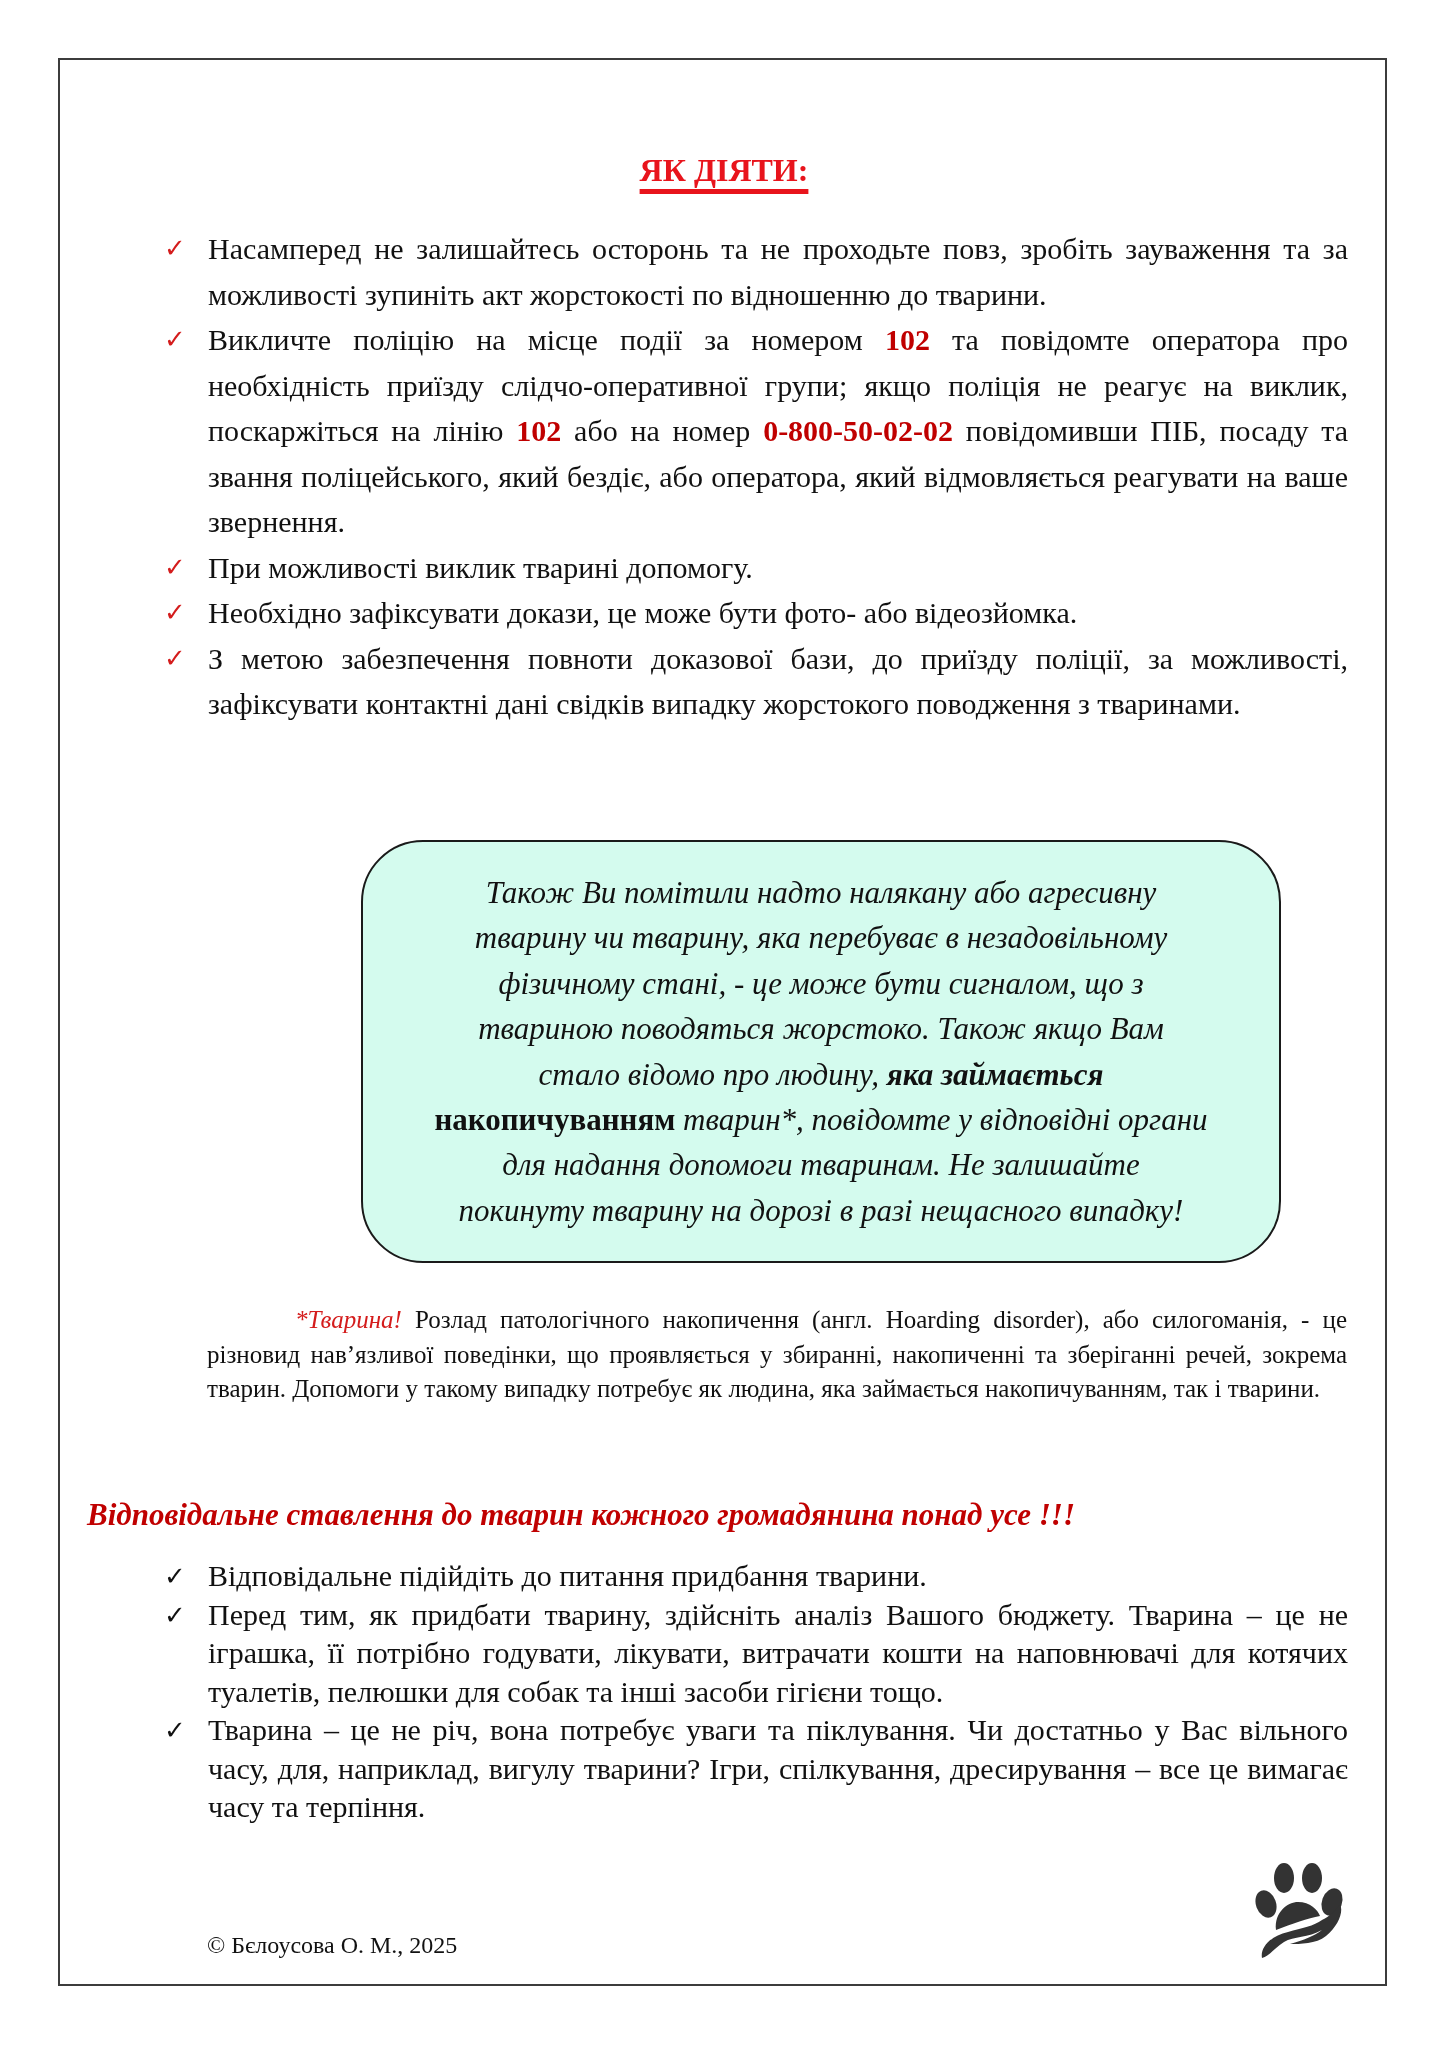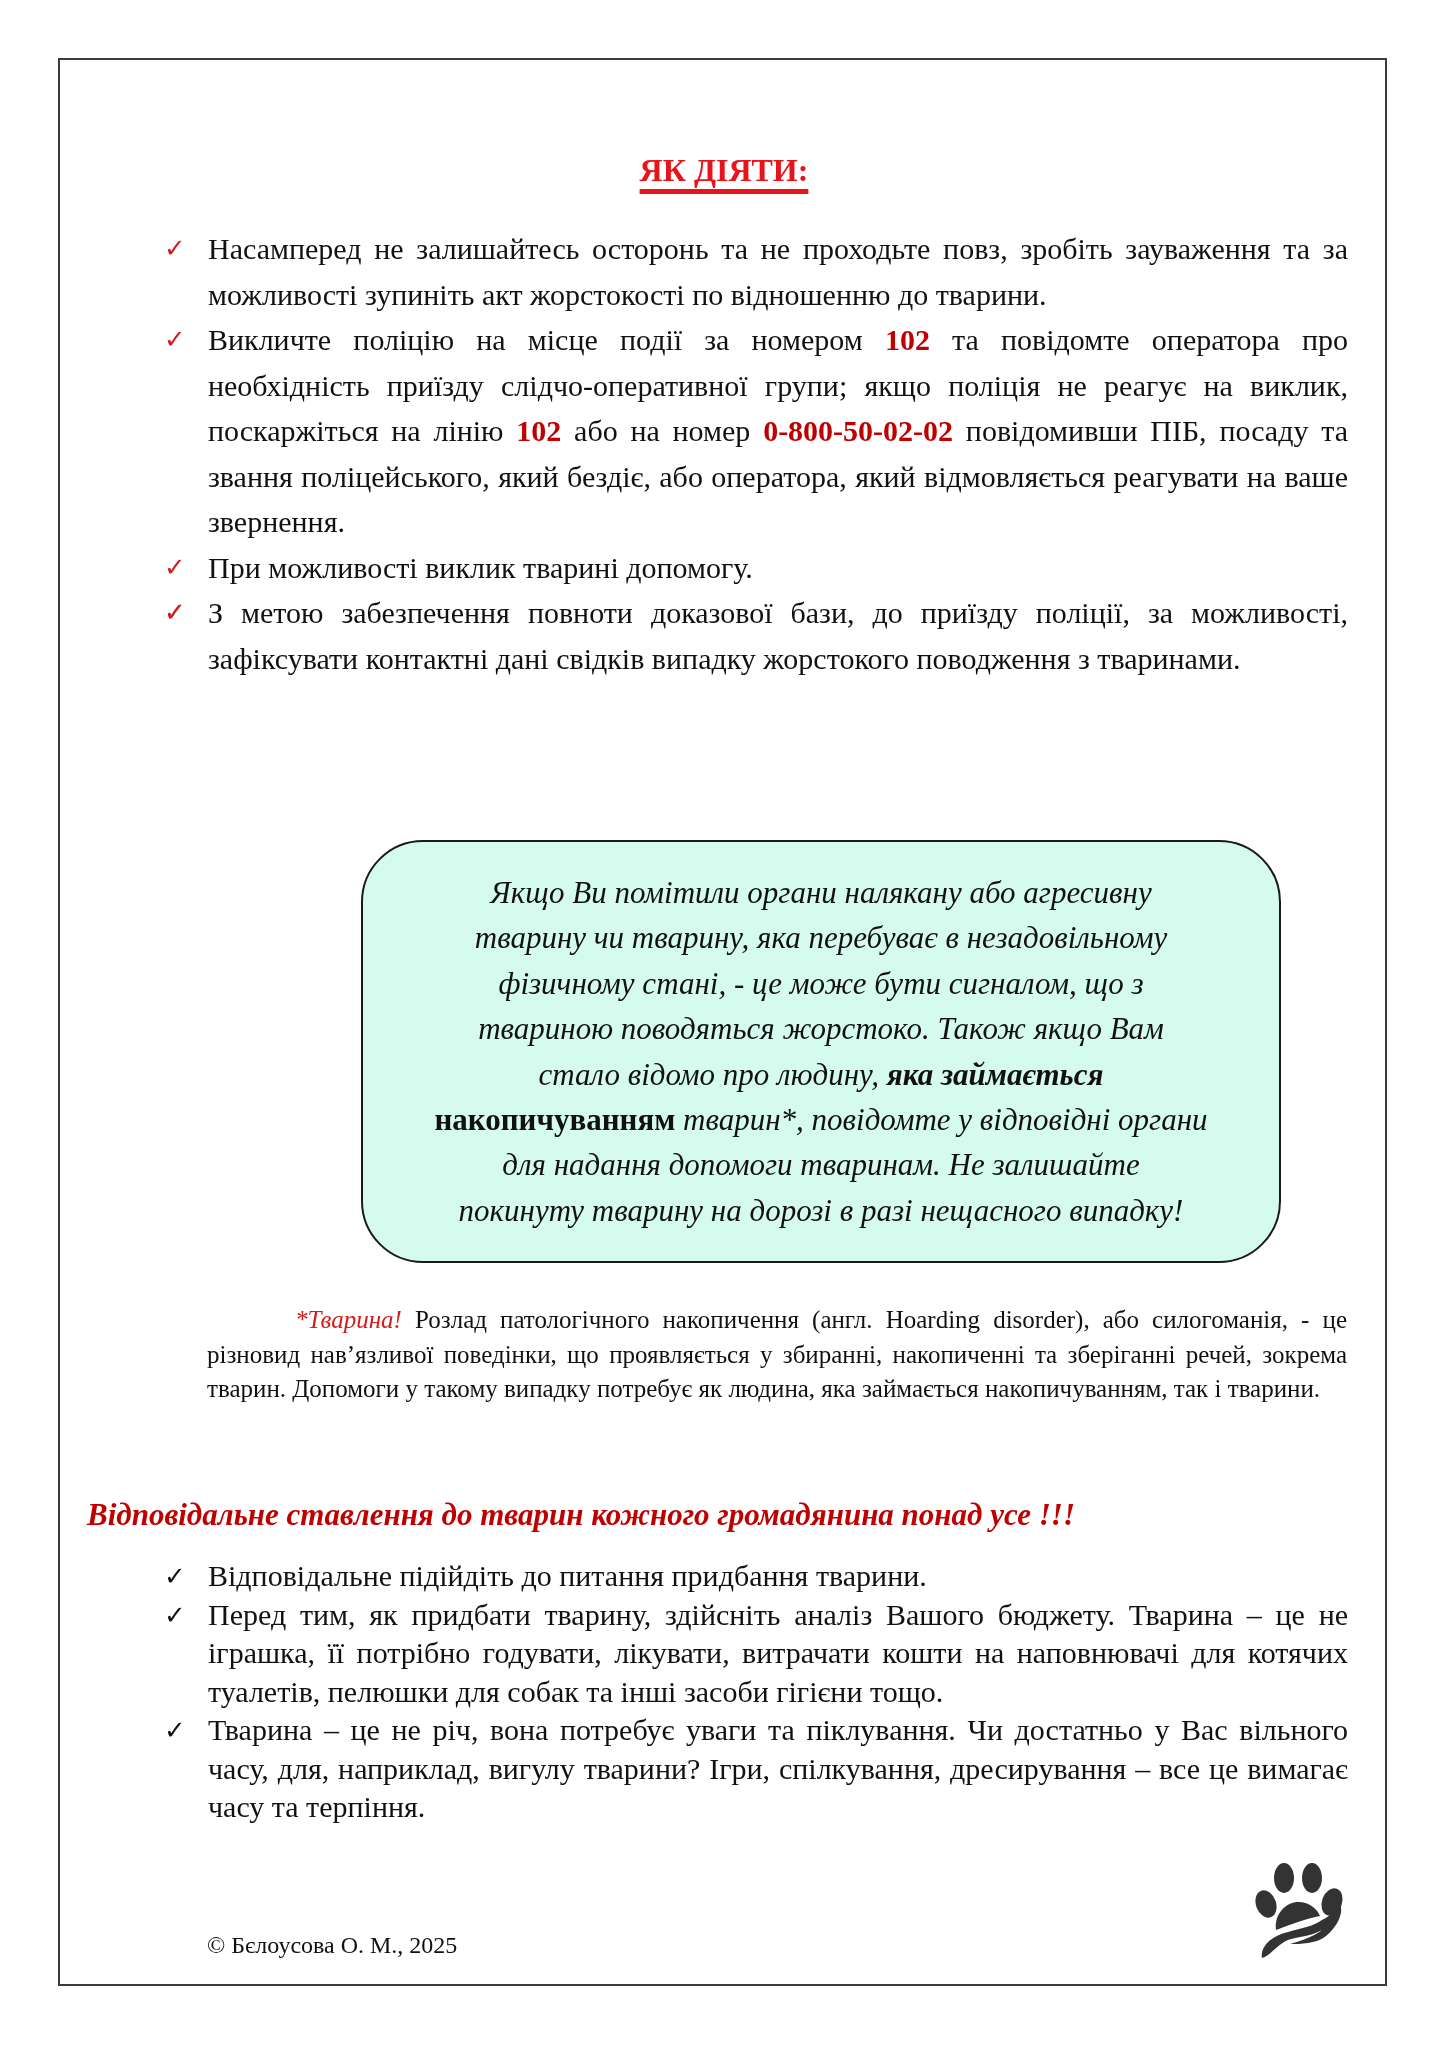--- a/index.html
+++ b/index.html
@@ -48,29 +48,30 @@
   <li>
     <span class="chk">✓</span>
     <span>Викличте поліцію на місце події за номером </span><span class="hl">102</span><span> та повідомте оператора про необхідність приїзду слідчо-оперативної групи; якщо поліція не реагує на виклик, поскаржіться на лінію </span><span class="hl">102</span><span> або на номер </span><span class="hl">0-800-50-02-02</span><span> повідомивши ПІБ, посаду та звання поліцейського, який бездіє, або оператора, який відмовляється реагувати на ваше звернення.</span>
   </li>
   <li>
     <span class="chk">✓</span>
     <span>При можливості виклик тварині допомогу.</span>
   </li>
   <li>
     <span class="chk">✓</span>
+    <span>Необхідно зафіксувати докази, це може бути фото- або відеозйомка.</span>
   </li>
   <li>
     <span class="chk">✓</span>
     <span>З метою забезпечення повноти доказової бази, до приїзду поліції, за можливості, зафіксувати контактні дані свідків випадку жорстокого поводження з тваринами.</span>
   </li>
 </ul>
 
 <div class="callout">
-  <p>Якщо Ви помітили органи налякану або агресивну</p>
+  <p>Також Ви помітили надто налякану або агресивну</p>
   <p>тварину чи тварину, яка перебуває в незадовільному</p>
   <p>фізичному стані, - це може бути сигналом, що з</p>
   <p>твариною поводяться жорстоко. Також якщо Вам</p>
   <p><span>стало відомо про людину, </span><b>яка займається</b></p>
   <p><b style="font-style:normal;margin-top:48px;">накопичуванням</b><span> тварин*, повідомте у відповідні органи</span></p>
   <p>для надання допомоги тваринам. Не залишайте</p>
   <p>покинуту тварину на дорозі в разі нещасного випадку!</p>
 </div>
 
 <div class="note">

